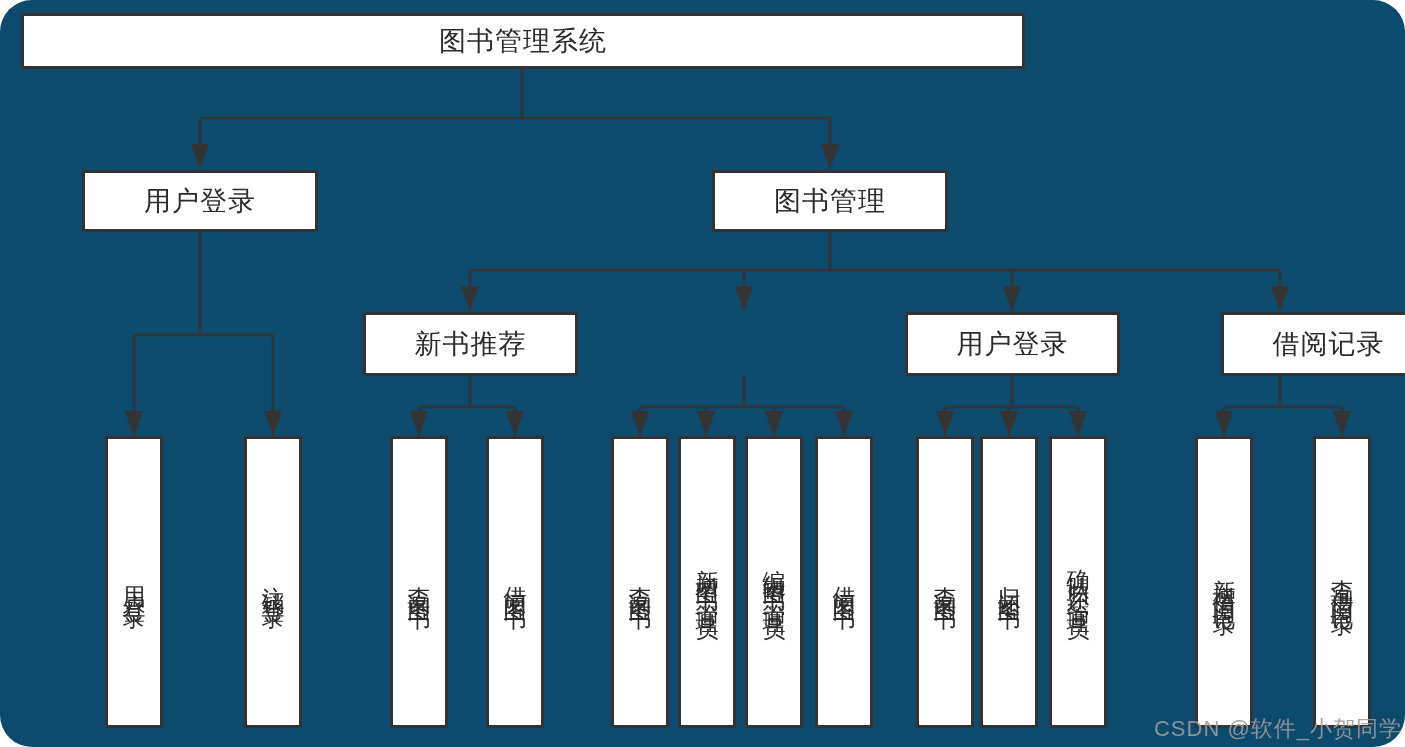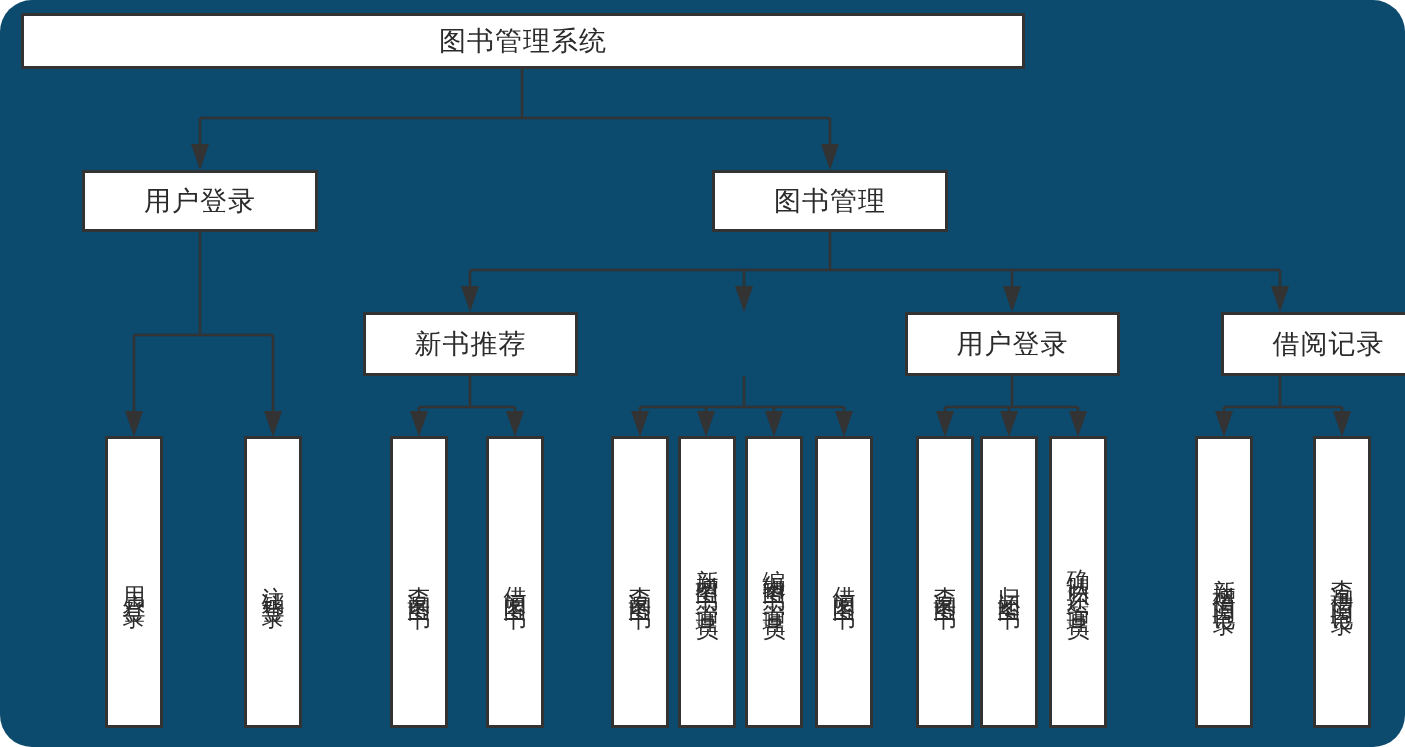--- a/index.html
+++ b/index.html
@@ -133,14 +133,15 @@
     <span class="v-label">确认归还（管理员）</span>
   </div>
 
   <div class="box leaf" style="left:1195px;">
     <span class="v-label">新增借阅记录</span>
   </div>
   <div class="box leaf" style="left:1313px;">
     <span class="v-label">查询借阅记录</span>
   </div>
 
+  <div class="watermark">CSDN @软件_小贺同学</div>
 
 </div>
 
 </body></html>

